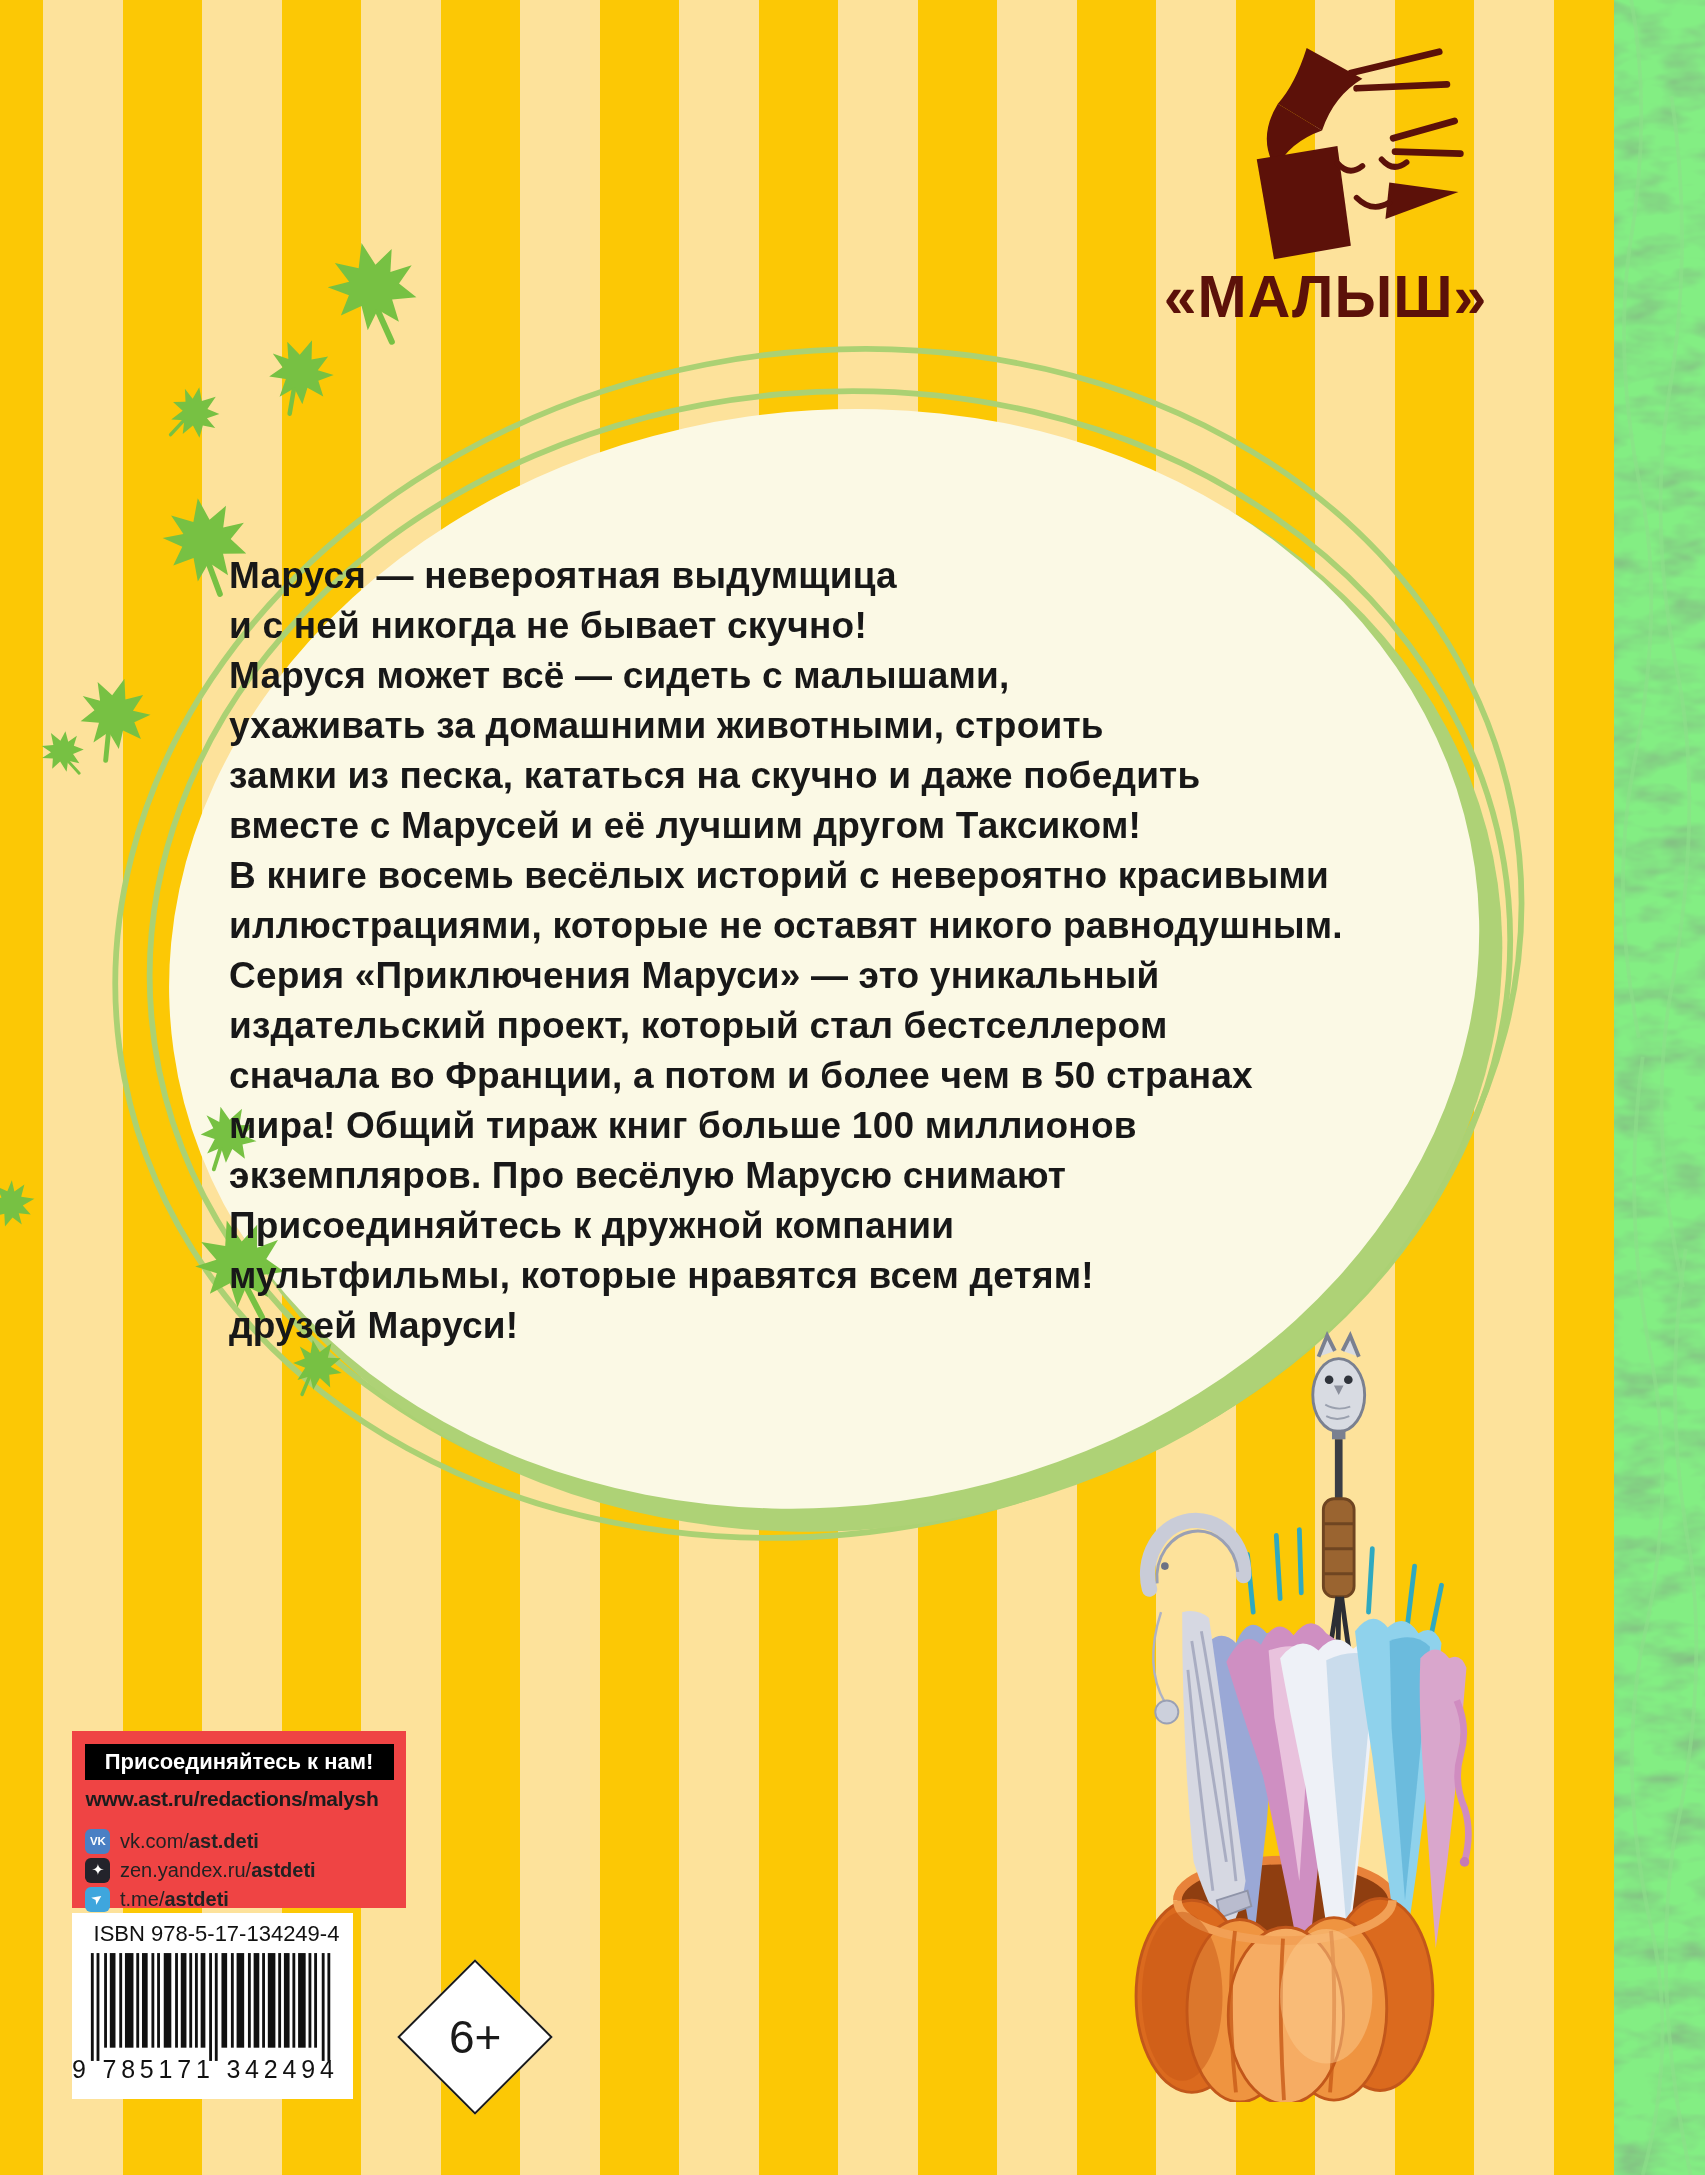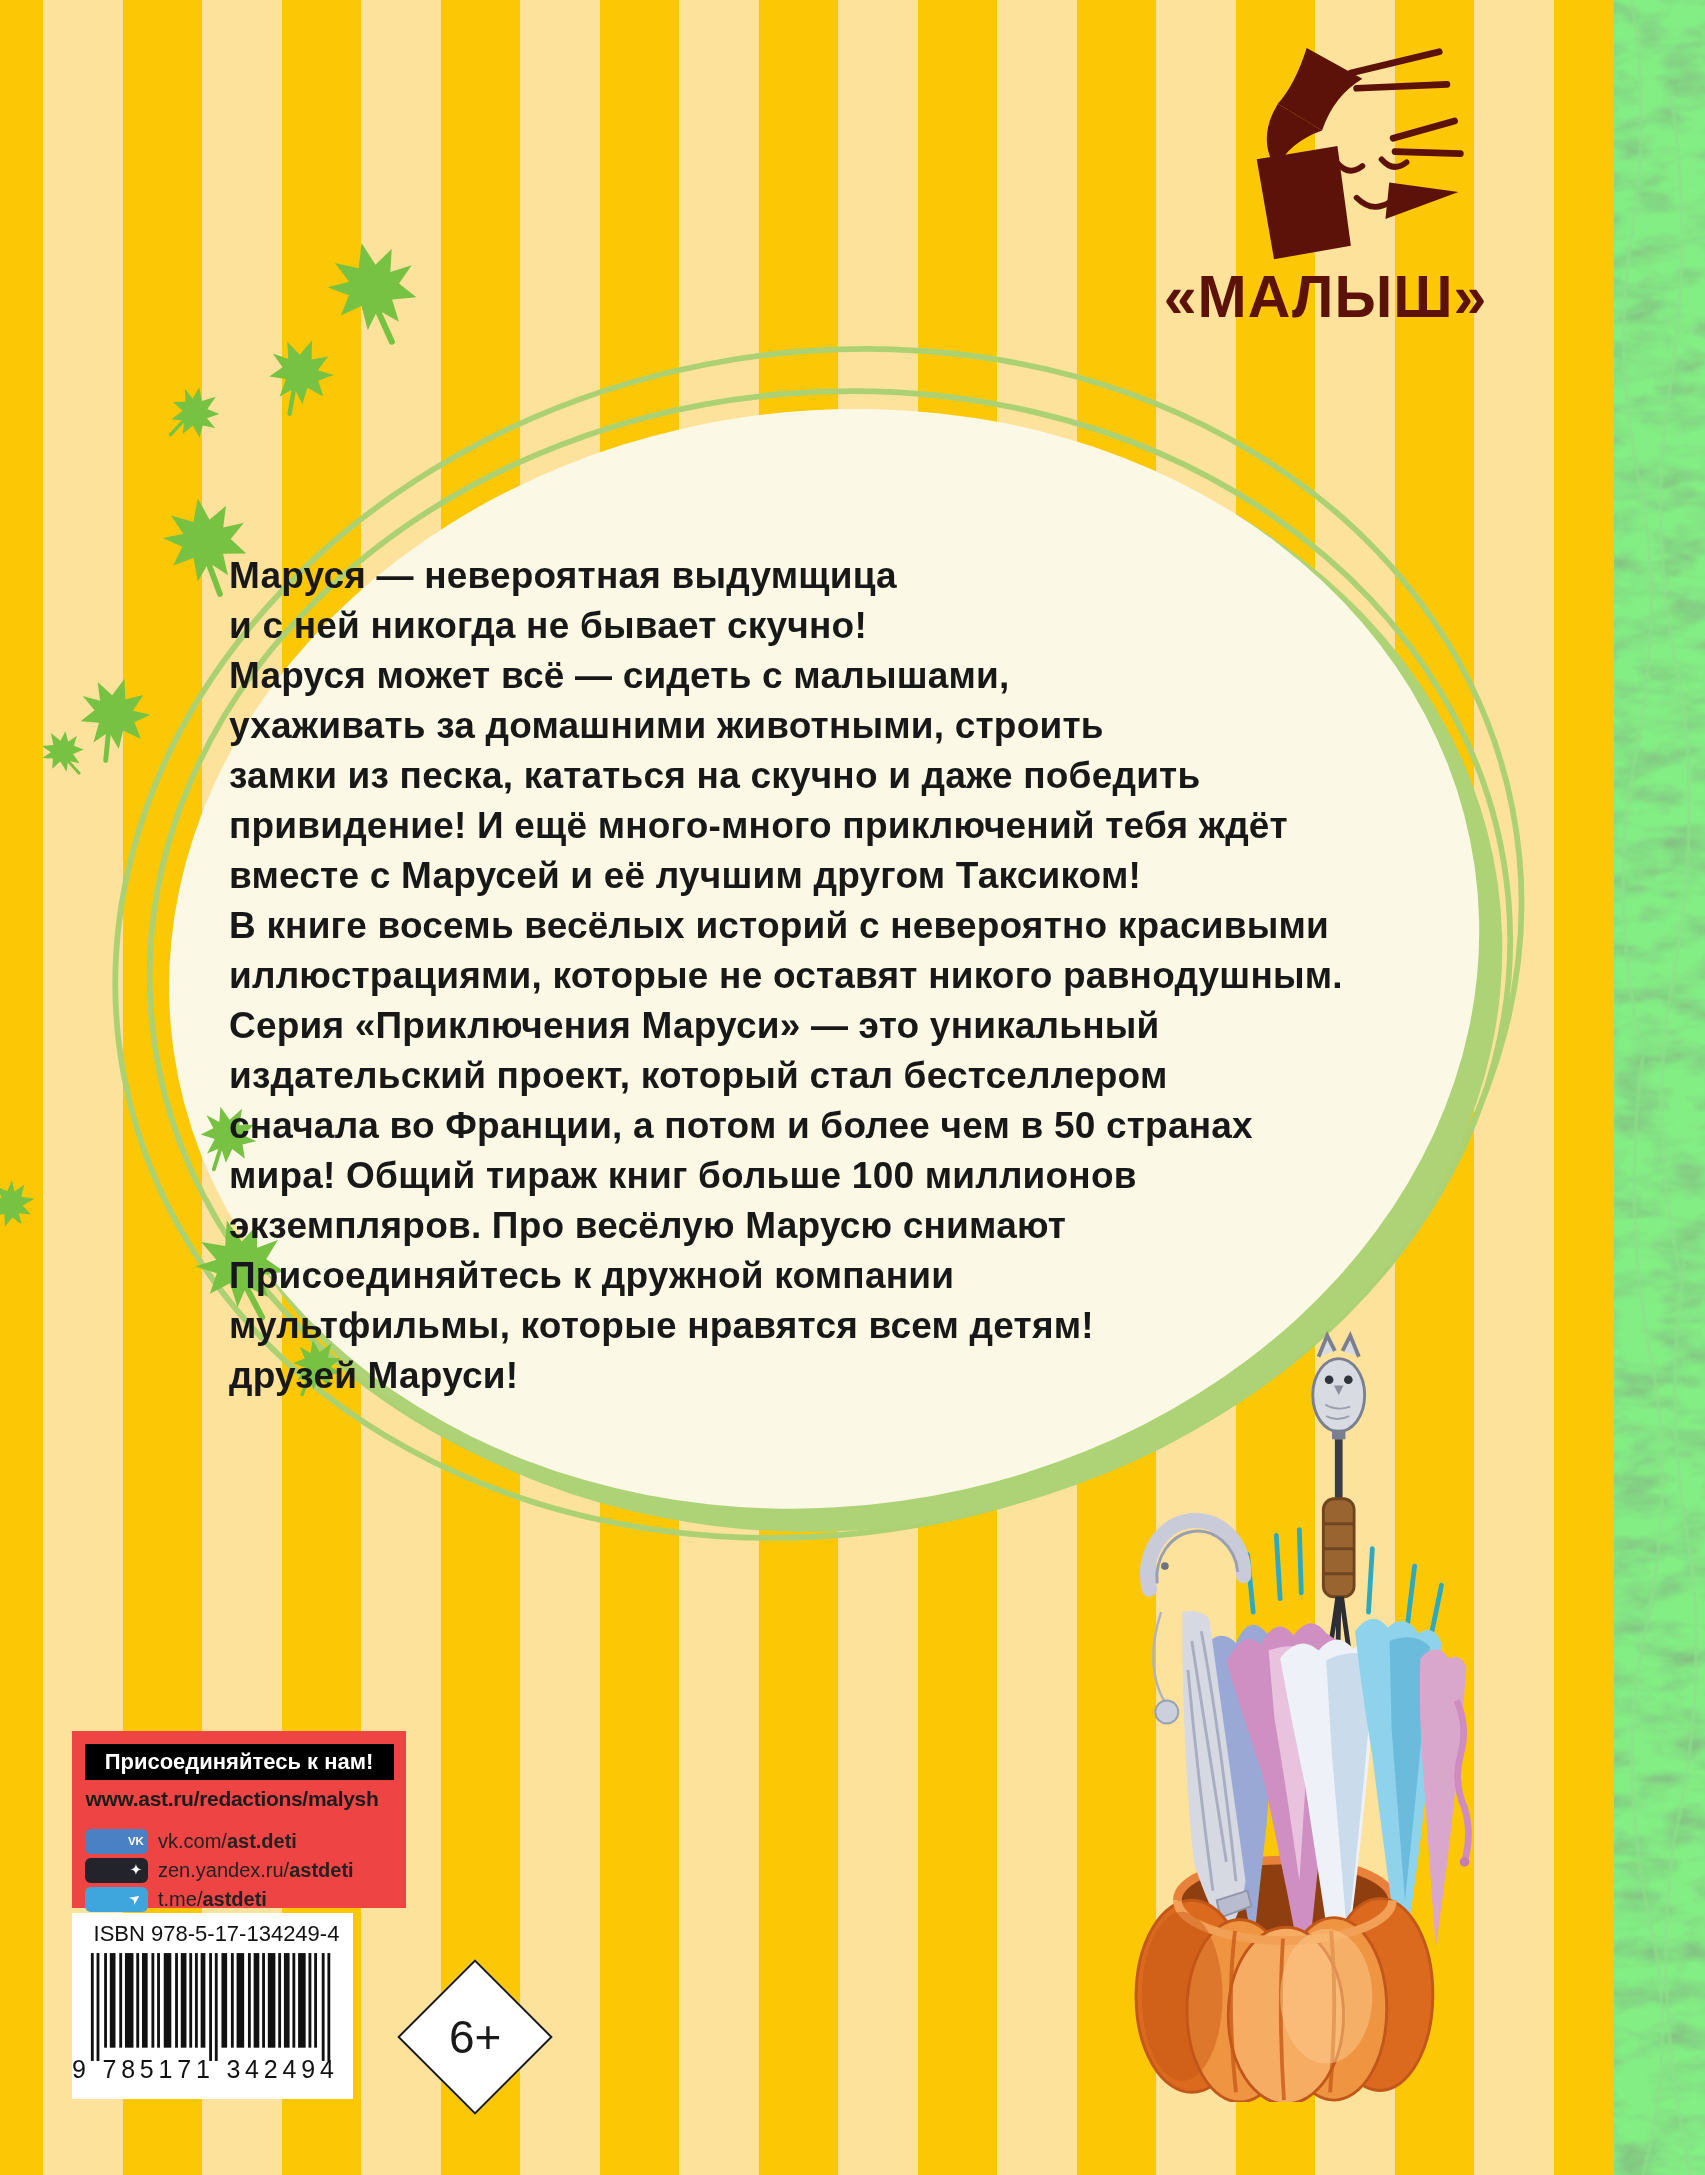--- a/index.html
+++ b/index.html
@@ -17,21 +17,21 @@
   .logo-label{position:absolute;left:1148px;top:263px;width:355px;text-align:center;
     font-size:59px;font-weight:bold;color:#5c1109;letter-spacing:1px;}
   .illo{left:1038px;top:1324px;width:442px;height:778px;}
   .join-box{position:absolute;left:72px;top:1731px;width:334px;height:177px;background:#ef4444;}
   .join-header{position:absolute;left:12.5px;top:12.5px;width:309px;height:36px;background:#000;
     color:#fff;font-weight:bold;font-size:22px;text-align:center;line-height:36px;}
   .join-site{position:absolute;left:13.4px;top:56px;font-size:21px;font-weight:bold;color:#1c1c1c;letter-spacing:-0.3px;}
   .join-links{position:absolute;left:13.4px;top:96px;}
   .join-row{display:flex;align-items:center;height:28px;margin-bottom:1px;font-size:20px;color:#222;}
   .sicon{width:25px;height:25px;border-radius:5.8px;margin-right:9.6px;flex:0 0 auto;
-    display:flex;align-items:center;justify-content:center;color:#fff;padding-left:38px;}
+    display:flex;align-items:center;justify-content:center;color:#fff;}
   .sicon.vk{background:#4a80c4;font-size:11.5px;font-weight:bold;}
   .sicon.zen{background:#23232b;font-size:15.4px;}
   .sicon.tg{background:#3fa6dd;font-size:13.4px;}
   .sicon.tg span{display:inline-block;transform:rotate(-35deg) translateY(-1px);}
   .bold{font-weight:bold;}
   .isbn-box{position:absolute;left:72px;top:1913px;width:281px;height:186px;background:#fff;}
   .isbn-label{position:absolute;left:4px;top:7.7px;width:100%;text-align:center;font-size:22px;color:#111;}
   .isbn-bars{position:absolute;left:17.3px;top:40px;}
   .isbn-digits{position:absolute;left:0;top:142px;width:100%;text-align:left;font-size:25px;
     letter-spacing:4.8px;color:#111;}
@@ -108,21 +108,20 @@
     </g>
   </svg>
   <div class="logo-label">«МАЛЫШ»</div>
 
   <div class="blurb">
     <div>Маруся — невероятная выдумщица</div>
     <div>и с ней никогда не бывает скучно!</div>
     <div>Маруся может всё — сидеть с малышами,</div>
     <div>ухаживать за домашними животными, строить</div>
     <div>замки из песка, кататься на скучно и даже победить</div>
-    <div>привидение! И ещё много-много приключений тебя ждёт</div>
     <div>вместе с Марусей и её лучшим другом Таксиком!</div>
     <div>В книге восемь весёлых историй с невероятно красивыми</div>
     <div>иллюстрациями, которые не оставят никого равнодушным.</div>
     <div>Серия «Приключения Маруси» — это уникальный</div>
     <div>издательский проект, который стал бестселлером</div>
     <div>сначала во Франции, а потом и более чем в 50 странах</div>
     <div>мира! Общий тираж книг больше 100 миллионов</div>
     <div>экземпляров. Про весёлую Марусю снимают</div>
     <div>Присоединяйтесь к дружной компании</div>
     <div>мультфильмы, которые нравятся всем детям!</div>

